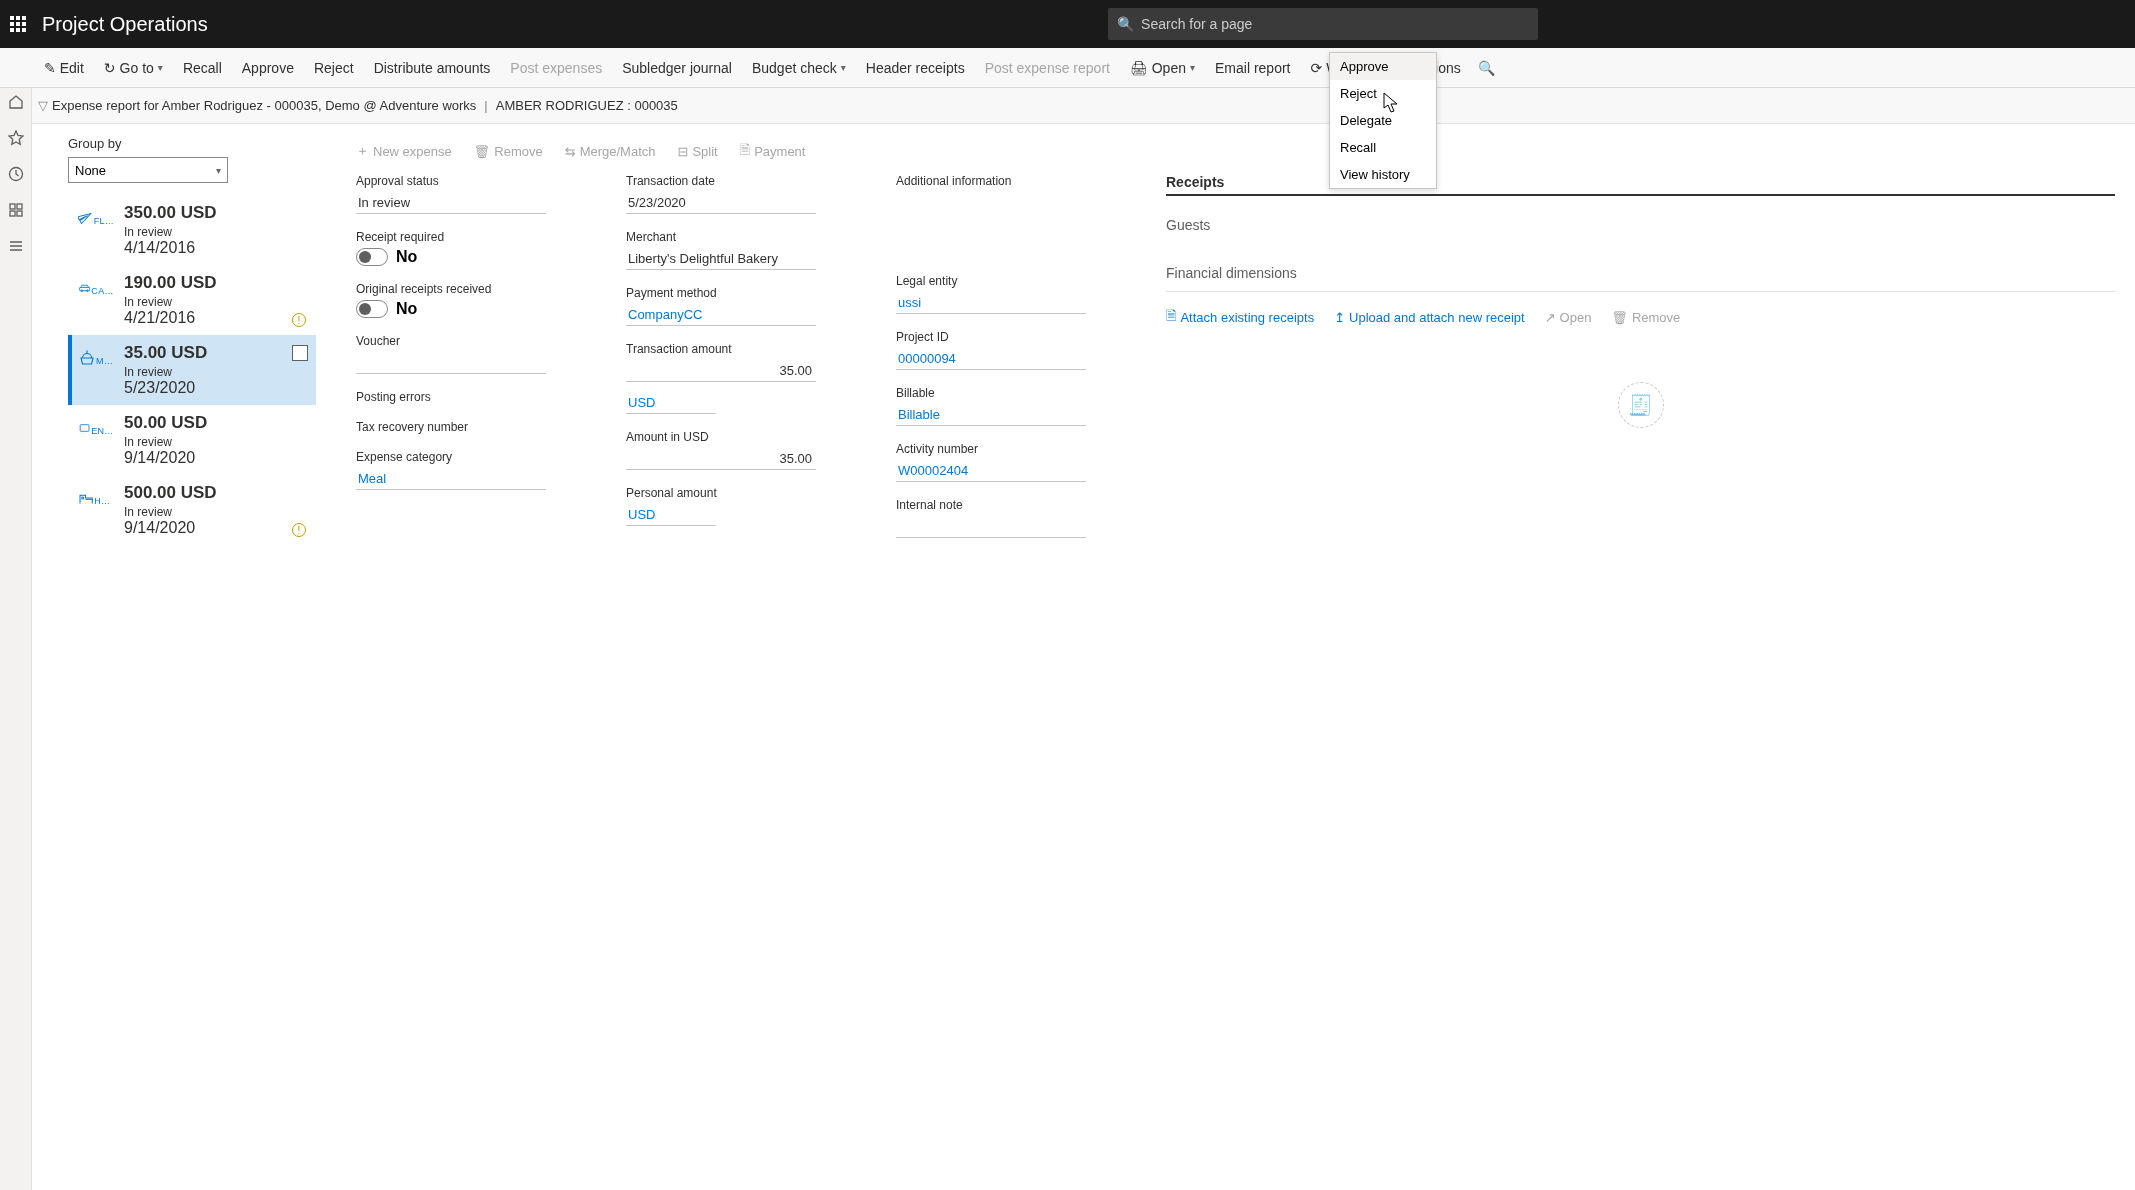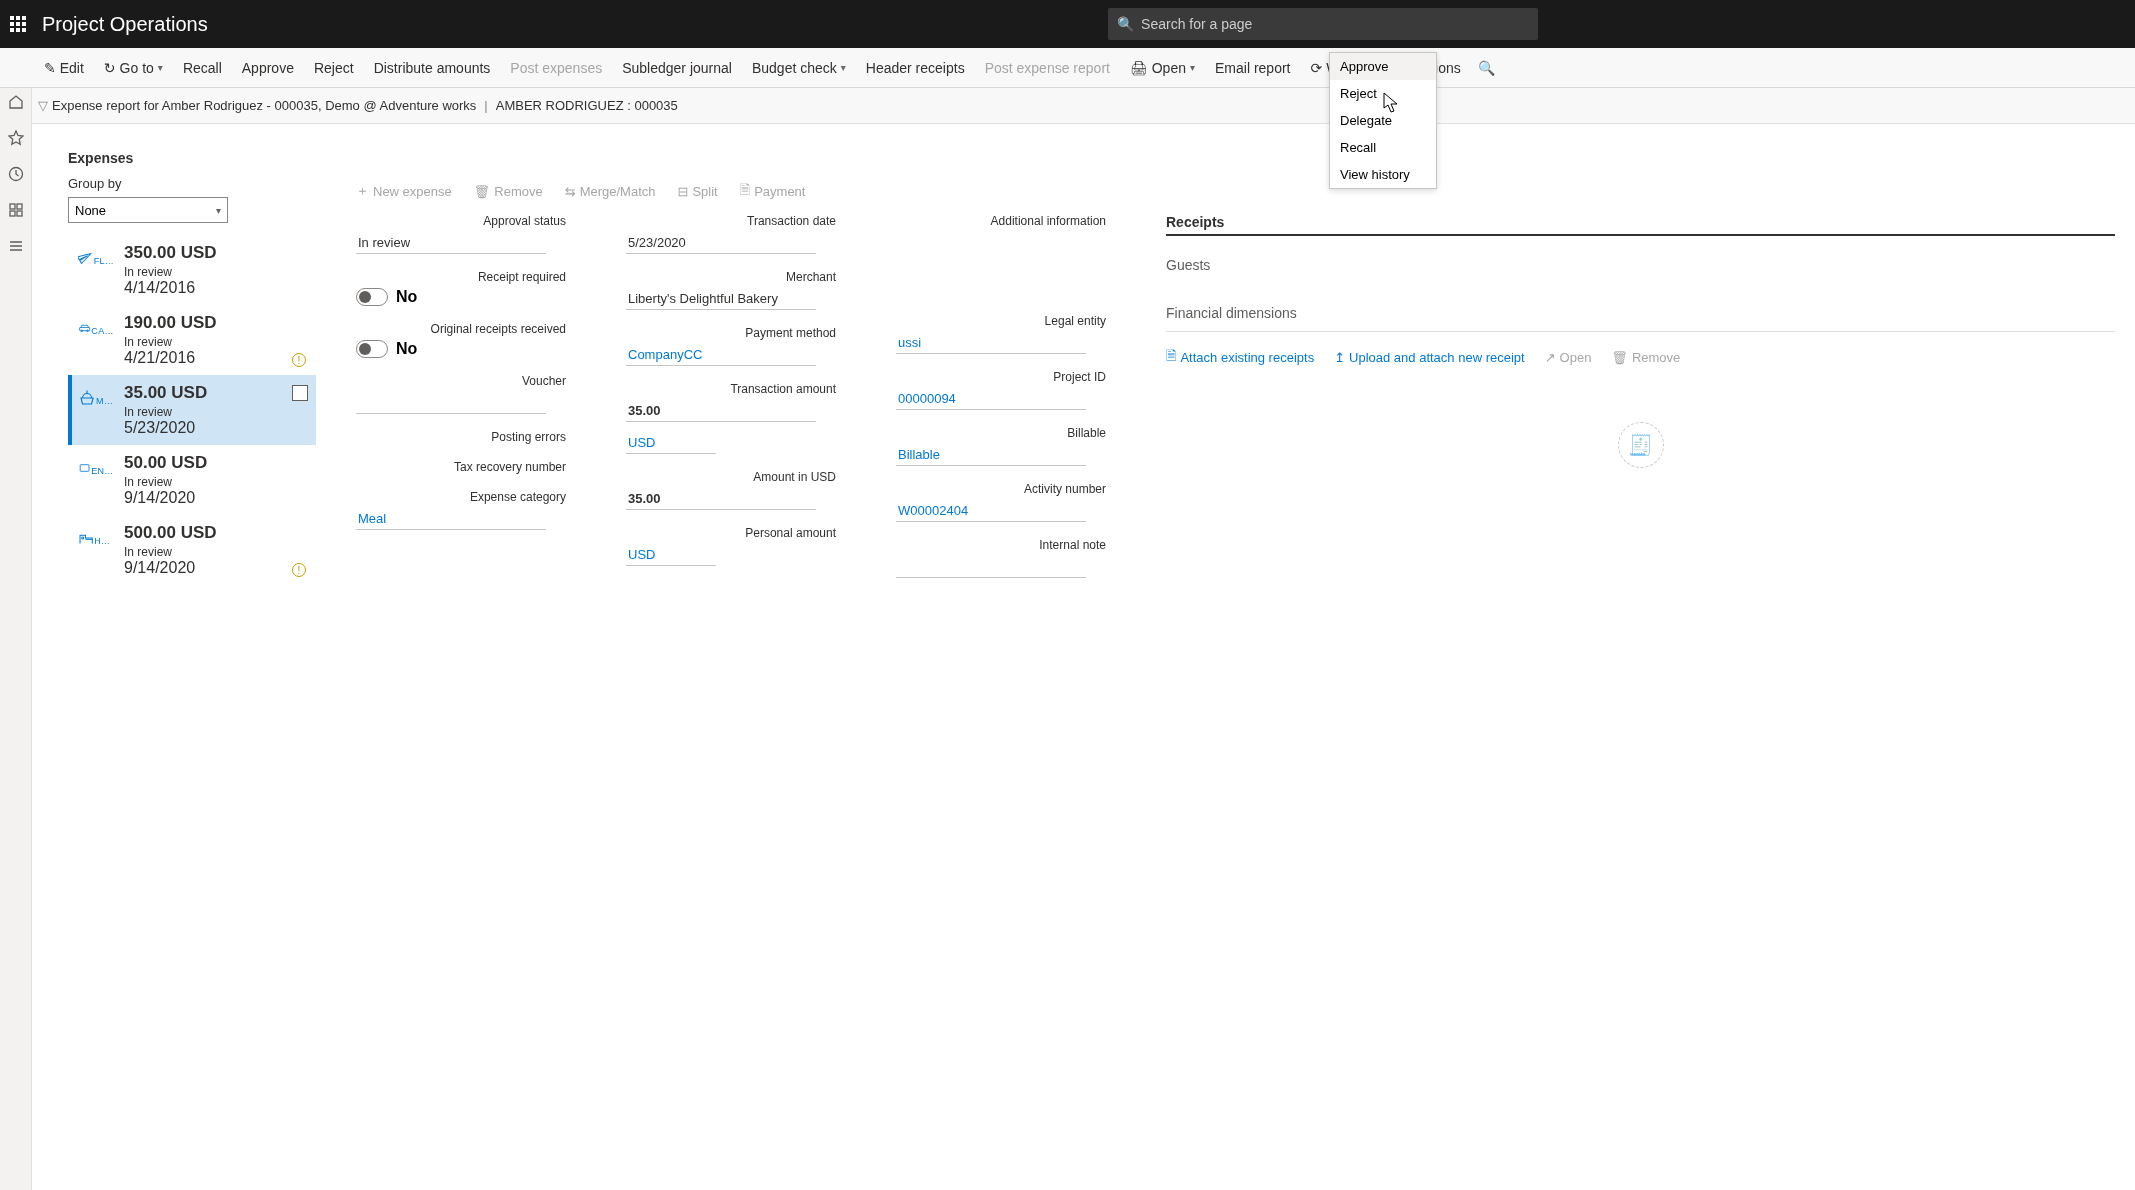--- a/index.html
+++ b/index.html
@@ -53,24 +53,24 @@
 .expense-item .icon-box svg { color:#0078d4; }
 .expense-item .cat-label { font-size:9px; color:#0078d4; margin-top:6px; letter-spacing:0.3px; white-space:nowrap; overflow:hidden; text-overflow:ellipsis; max-width:44px; }
 .expense-item .amount { font-size:17px; font-weight:600; color:#323130; }
 .expense-item .status { font-size:12px; color:#323130; margin-top:2px; }
 .expense-item .date { font-size:16px; color:#323130; }
 
 
 .detail-cols { display:flex; margin-left:40px; gap:60px; }
 .detail-col { min-width:210px; }
 .field { margin-bottom:16px; }
-.field-label { font-size:12px; color:#323130; margin-bottom:4px;text-align:right; }
+.field-label { font-size:12px; color:#323130; margin-bottom:4px; }
 .field-value { font-size:13px; color:#323130; padding:3px 2px; border-bottom:1px solid #c8c6c4; min-height:22px; max-width:190px; }
 .field-value.link { color:#0078d4; }
-.field-value.num { padding-right:4px;font-weight:bold; }
+.field-value.num { text-align:right; padding-right:4px; }
 .toggle-row { display:flex; align-items:center; gap:8px;font-weight:bold; }
 .toggle { width:32px; height:18px; border:1px solid #8a8886; border-radius:9px; background:#fff; position:relative; }
 .toggle::after { content:""; position:absolute; left:2px; top:2px; width:12px; height:12px; background:#605e5c; border-radius:50%; }
 
 
 .detail-toolbar { display:flex; gap:22px; padding:4px 0 12px 0; font-size:13px; color:#a6a6a6; margin-left:40px; }
 .detail-toolbar .tbtn { display:flex; align-items:center; gap:4px; cursor:pointer; }
 
 
 .right-panel { margin-left:60px; flex:1; }
@@ -203,21 +203,20 @@
 </div>
 
 <div class="breadcrumb-row">
   <span class="filter-ico">▽</span>
   <span>Expense report for Amber Rodriguez - 000035, Demo @ Adventure works</span>
   <span class="sep-pipe">|</span>
   <span>AMBER RODRIGUEZ : 000035</span>
 </div>
 
 <div class="content">
-  <div class="expenses-title">Expenses</div>
 
   <div class="expenses-area">
 
     <div>
       <div class="group-by">Group by</div>
       <div class="group-by-select">
         <span>None</span>
         <span class="chev">▾</span>
       </div>
 

